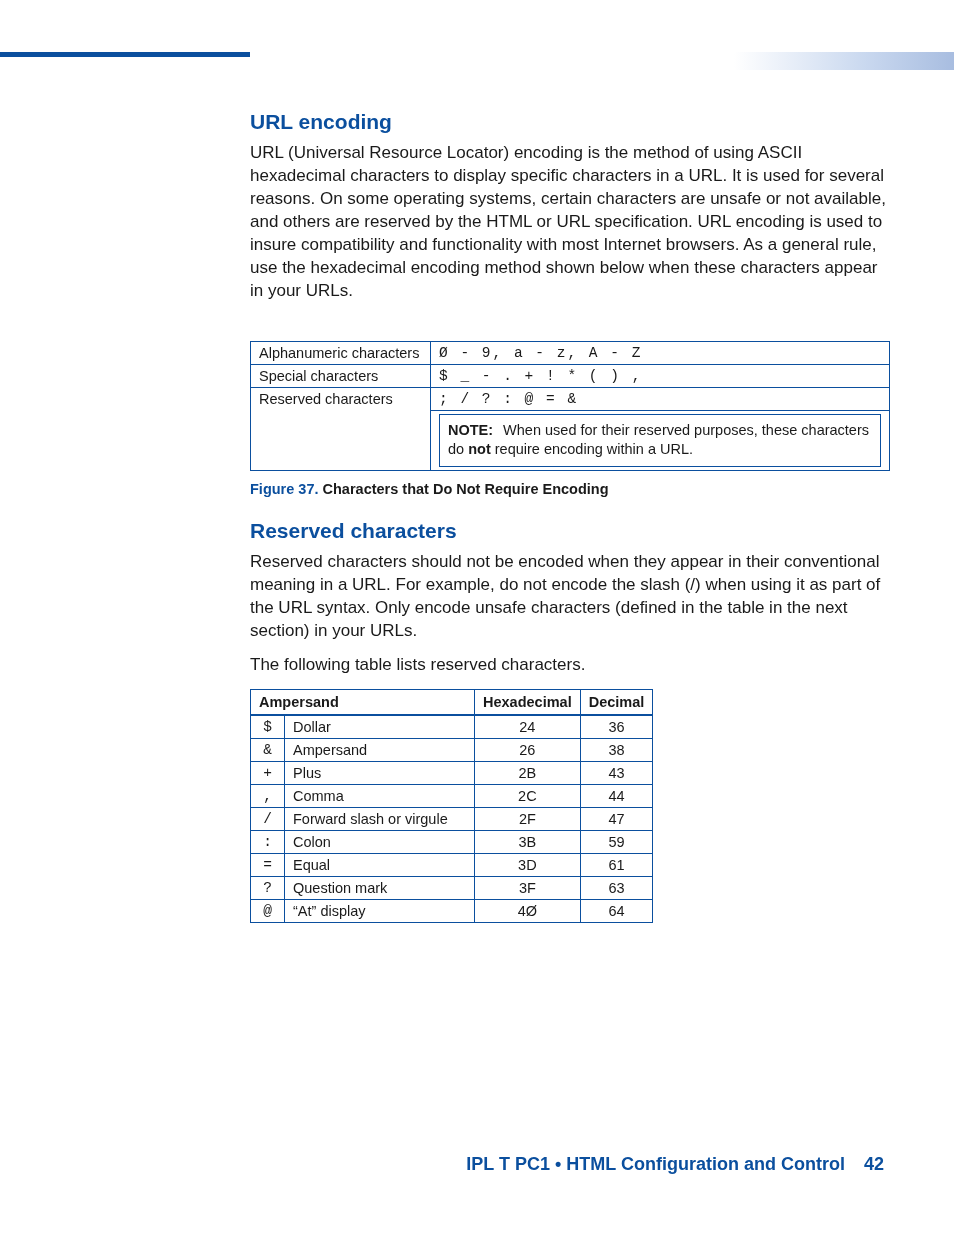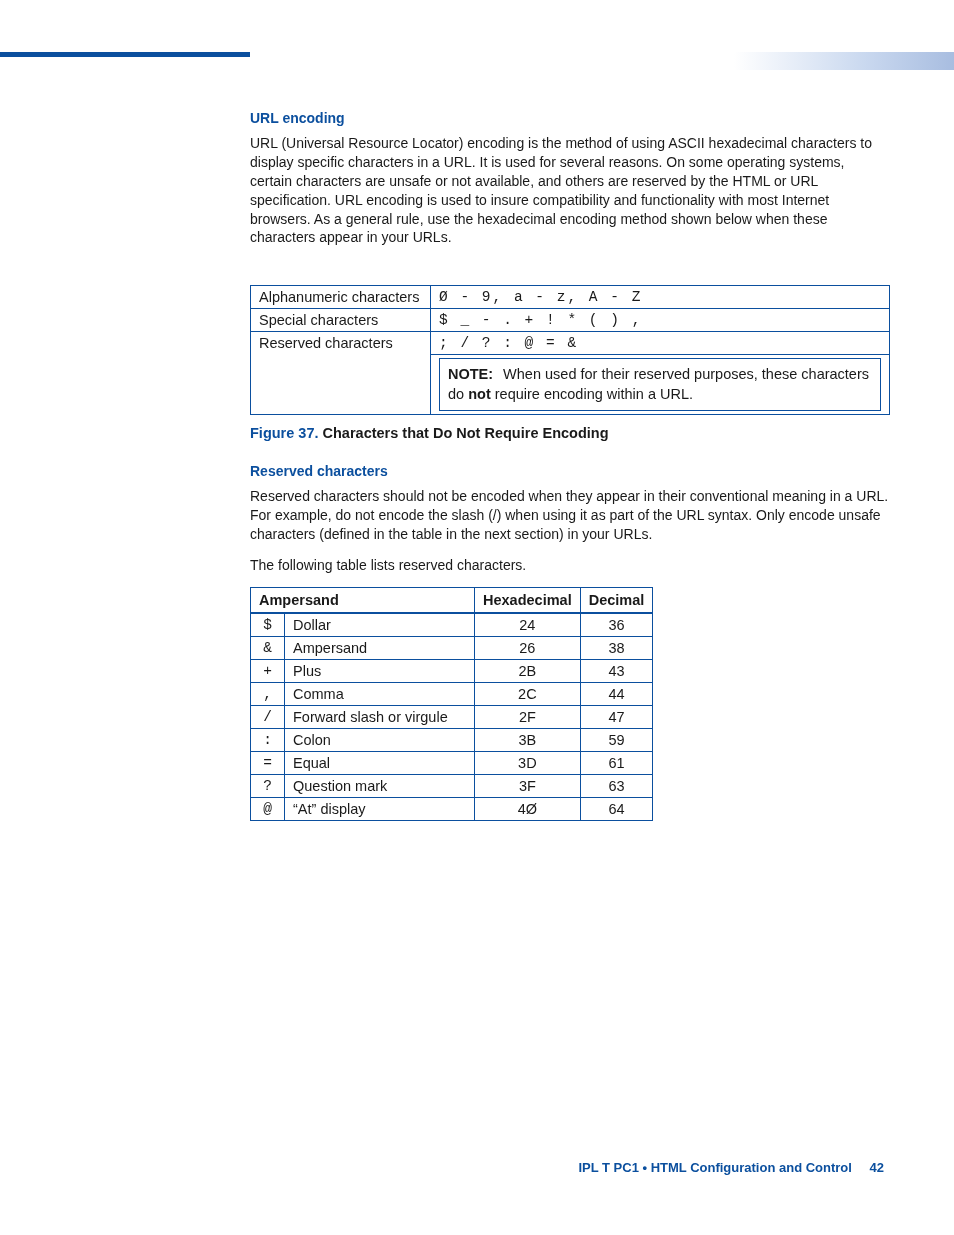--- a/index.html
+++ b/index.html
@@ -30,24 +30,24 @@
   }
   .content {
     position: absolute;
     top: 110px;
     left: 250px;
     width: 640px;
   }
   .h-blue {
     color: #0b4f9e;
     font-weight: 700;
-    font-size: 14px;
+    font-size: 21px;
     margin: 0 0 8px 0;
   }
-  p { margin: 0 0 12px 0; font-size: 14px; line-height: 1.35; }
+  p { margin: 0 0 12px 0; font-size: 17px; line-height: 1.35; }
   .tbl1 {
     border-collapse: collapse;
     width: 100%;
     margin-bottom: 10px;
     border: 1px solid #ec4899;
     margin-top: 38px;
   }
   .tbl1 td {
     border: 1px solid #0b4f9e;
     padding: 3px 8px;
@@ -86,21 +86,21 @@
   }
   .tbl2 td.sym { font-family: "Courier New", monospace; text-align: center; width: 34px; }
   .tbl2 td.name { text-align: left; width: 190px; }
   .tbl2 th.charhdr { text-align: left; }
   .tbl2 td.hex { width: 100px; }
   .tbl2 td.dec { width: 70px; border-radius: 7px; }
   .footer {
     position: absolute;
     bottom: 60px;
     right: 70px;
-    font-size: 13px;
+    font-size: 18px;
     font-weight: 700;
     color: #0b4f9e;
   }
   .footer .pg { padding-left: 14px; }
 </style>
 </head>
 <body>
 
 <div class="top-fade"></div>
 <div class="left-rule"></div>

